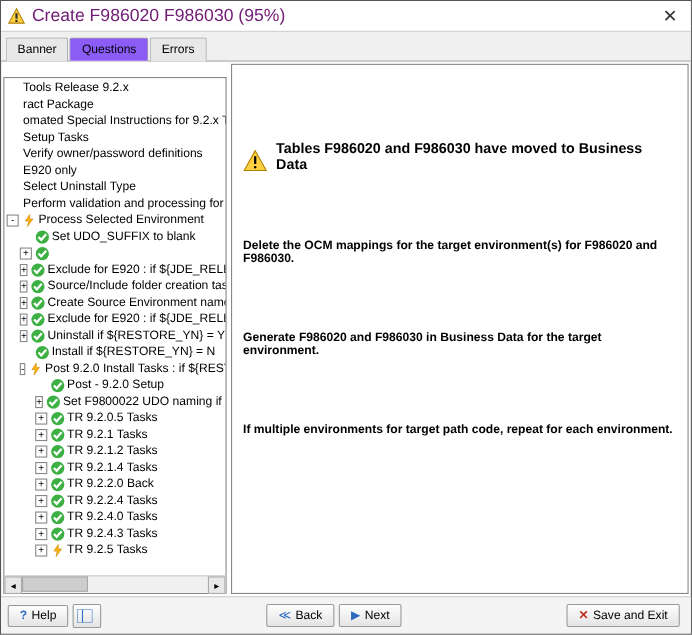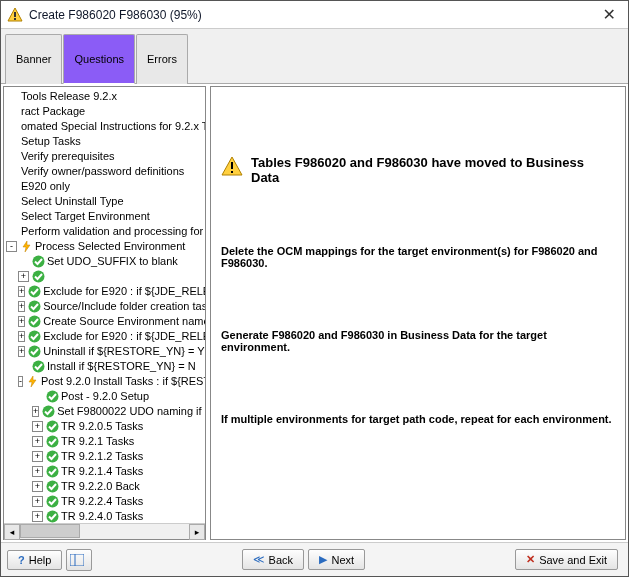--- a/index.html
+++ b/index.html
@@ -1,38 +1,38 @@
 <!DOCTYPE html>
 <html><head>
 <meta charset="utf-8">
 <style>
 * { box-sizing: border-box; margin: 0; padding: 0; font-family: Tahoma, Arial, sans-serif; font-size: 11px; }
 body { background: #fff; width: 629px; height: 577px; overflow: hidden; border: 1px solid #555; display: flex; flex-direction: column; }
 .titlebar { height: 28px; background: #fff; border-bottom: 1px solid #ccc; display: flex; align-items: center; padding: 0 6px; }
 .app-icon { width: 16px; height: 16px; margin-right: 6px; }
-.title-text { flex: 1; font-size: 12px; color: #0f172a; }
+.title-text { flex: 1; font-size: 16px; color: #701a75; }
 .close-x { font-size: 16px; color: #333; cursor: pointer; padding: 0 6px; }
 .tabs { display: flex; padding: 4px 4px 0 4px; border-bottom: 1px solid #aaa; background: #f0f0f0; }
-.tab { padding: 18px 10px; border: 1px solid #aaa; border-bottom: none; background: #e8e8e8; margin-right: 1px; cursor: pointer; border-radius: 2px 2px 0 0; position: relative; top: 1px; }
+.tab { padding: 4px 10px; border: 1px solid #aaa; border-bottom: none; background: #e8e8e8; margin-right: 1px; cursor: pointer; border-radius: 2px 2px 0 0; position: relative; top: 1px; }
 .tab.active { background: #8b5cf6; border-bottom: 1px solid #fff; }
 .main { flex: 1; display: flex; overflow: hidden; padding: 2px; }
-.tree-pane { width: 203px; border: 1px solid #888; display: flex; flex-direction: column; position: relative; }
+.tree-pane { width: 203px; border: 1px solid #888; display: flex; flex-direction: column; position: relative; margin-top: 12px; }
 .tree-scroll { flex: 1; overflow: hidden; padding: 2px 0; }
 .tree-item { white-space: nowrap; padding: 0 2px; line-height: 15px; height: 15px; overflow: hidden; display: flex; align-items: center; cursor: default; }
 .tree-item .expander { width: 11px; height: 11px; border: 1px solid #888; display: inline-flex; align-items: center; justify-content: center; font-size: 9px; line-height: 1; margin-right: 3px; cursor: pointer; background: #fff; }
 .tree-item .expander.none { border: none; background: transparent; }
 .tree-item .node-icon { width: 13px; height: 13px; margin-right: 2px; flex-shrink: 0; }
 .indent-1 { padding-left: 14px; }
 .indent-2 { padding-left: 28px; }
 .hscroll { height: 16px; background: #f0f0f0; border-top: 1px solid #ccc; display: flex; align-items: center; }
 .hscroll .arrow { width: 16px; height: 16px; border: 1px solid #aaa; background: #e8e8e8; display: flex; align-items: center; justify-content: center; font-size: 9px; cursor: pointer; }
 .hscroll .track { flex: 1; position: relative; height: 16px; }
 .hscroll .thumb { position: absolute; left: 0; top: 0; height: 14px; width: 60px; background: #cdcdcd; border: 1px solid #aaa; }
 .content-pane { flex: 1; border: 1px solid #888; margin-left: 4px; padding: 18px 10px; overflow: hidden; }
-.warn-row { display: flex; align-items: flex-start; margin-bottom: 60px; margin-top: 50px; }
+.warn-row { display: flex; align-items: flex-end; margin-bottom: 60px; margin-top: 50px; }
 .warn-row svg { margin-right: 8px; flex-shrink: 0; }
 .heading { font-weight: bold; font-size: 13px; }
 .para { font-weight: bold; font-size: 11px; margin-bottom: 60px; }
 .button-bar { height: 34px; border-top: 1px solid #ccc; display: flex; align-items: center; padding: 0 6px; background: #f4f4f4; }
 .btn { border: 1px solid #999; background: linear-gradient(#fefefe,#e4e4e4); padding: 3px 10px; margin-right: 4px; display: inline-flex; align-items: center; cursor: pointer; font-size: 11px; border-radius: 2px; }
 .btn svg, .btn .glyph { margin-right: 4px; }
 .spacer { flex: 1; }
 .icon-btn { width: 26px; height: 22px; padding: 0; justify-content: center; }
 </style>
 </head>
@@ -68,37 +68,29 @@
         <div class="tree-item indent-0">
           <span class="node-icon"></span>
           <span>omated Special Instructions for 9.2.x Tools U</span>
         </div>
         <div class="tree-item indent-0">
           <span class="node-icon"></span>
           <span>Setup Tasks</span>
         </div>
         <div class="tree-item indent-0">
           <span class="node-icon"></span>
-          <span>Verify prerequisites</span>
-        </div>
-        <div class="tree-item indent-0">
-          <span class="node-icon"></span>
           <span>Verify owner/password definitions</span>
         </div>
         <div class="tree-item indent-0">
           <span class="node-icon"></span>
           <span>E920 only</span>
         </div>
         <div class="tree-item indent-0">
           <span class="node-icon"></span>
           <span>Select Uninstall Type</span>
-        </div>
-        <div class="tree-item indent-0">
-          <span class="node-icon"></span>
-          <span>Select Target Environment</span>
         </div>
         <div class="tree-item indent-0">
           <span class="node-icon"></span>
           <span>Perform validation and processing for the se</span>
         </div>
         <div class="tree-item indent-0">
           <span class="expander">-</span>
           <svg class="node-icon" viewBox="0 0 13 13">
             <polygon points="7,1 3,7 6,7 5,12 10,5 7,5" fill="#ffb300" stroke="#c08000" stroke-width="0.5"></polygon>
           </svg>

